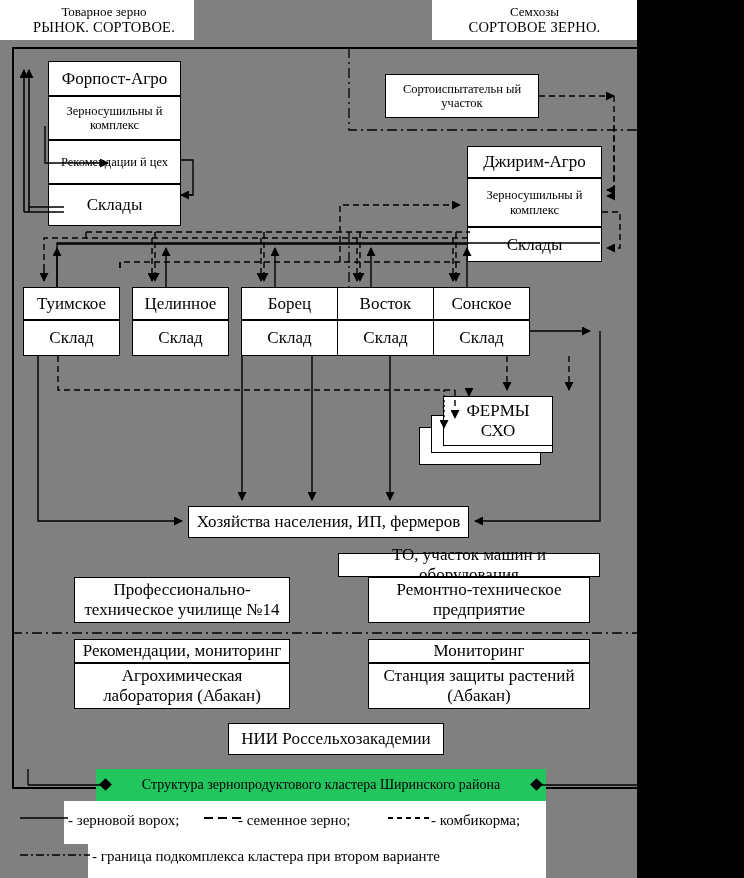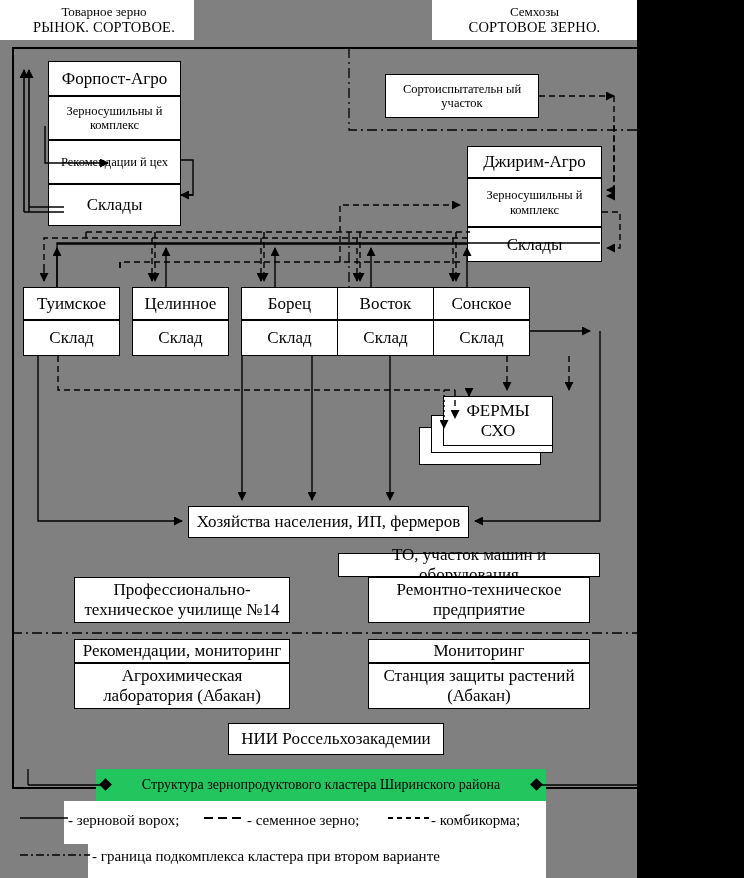--- a/index.html
+++ b/index.html
@@ -164,21 +164,21 @@
   <div class="title-strip" style="left:96px;top:769px;width:450px;height:32px;">
     <span>Структура зернопродуктового кластера Ширинского района</span>
   </div>
   <div class="diamond" style="left:101px;top:780px;"></div>
   <div class="diamond" style="left:532px;top:780px;"></div>
 
   <div class="white" style="left:64px;top:801px;width:482px;height:43px;"></div>
   <div class="white" style="left:88px;top:844px;width:458px;height:34px;"></div>
 
   <span class="legend" style="left:68px;top:812px;">- зерновой ворох;</span>
-  <span class="legend" style="left:247px;top:812px;">- семенное зерно;</span>
+  <span class="legend" style="left:238px;top:812px;">- семенное зерно;</span>
   <span class="legend" style="left:431px;top:812px;">- комбикорма;</span>
   <span class="legend" style="left:92px;top:848px;">- граница подкомплекса кластера при втором варианте</span>
 
   <svg class="ov" viewBox="0 0 744 878">
     <defs>
       <marker id="ah" markerWidth="9" markerHeight="9" refX="8" refY="4.5" orient="auto" markerUnits="userSpaceOnUse">
         <path d="M0,0 L9,4.5 L0,9 z" fill="#000"></path>
       </marker>
     </defs>
     <g stroke="#000" fill="none" stroke-width="1.4">

